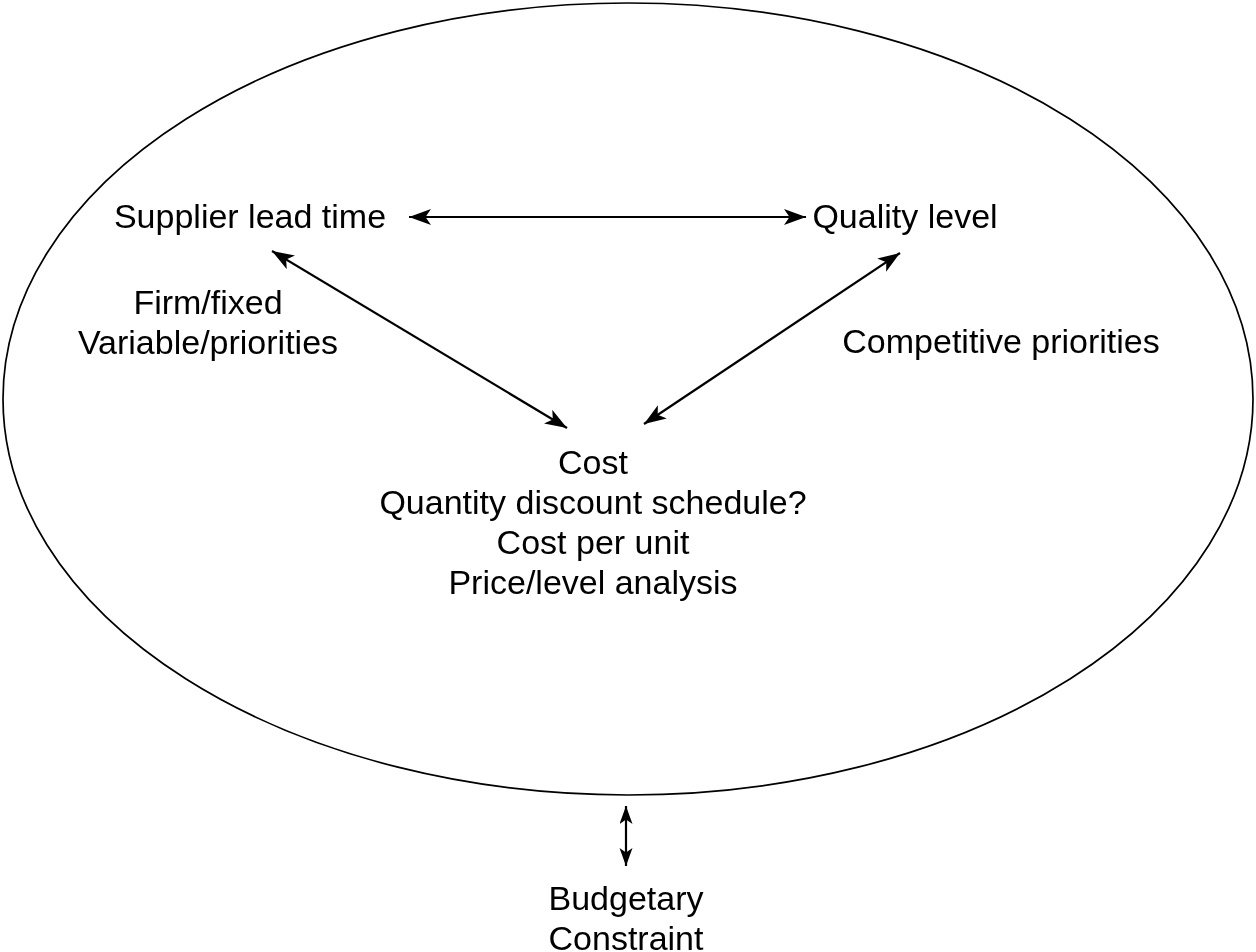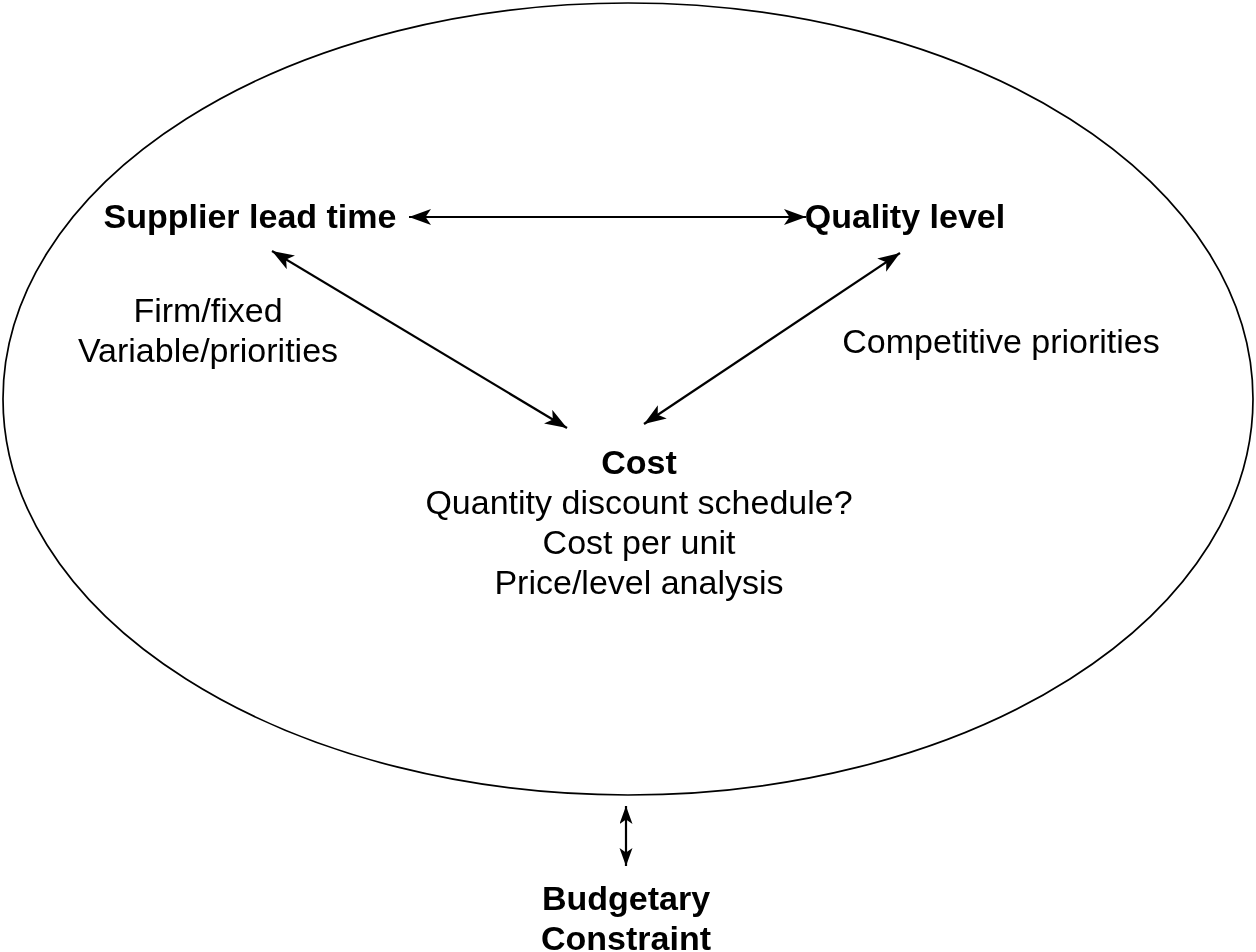--- a/index.html
+++ b/index.html
@@ -25,21 +25,21 @@
   }
   .label {
     position: absolute;
     transform: translateX(-50%);
     white-space: nowrap;
     text-align: center;
     font-size: 34px;
     line-height: 40px;
     color: #000000;
   }
-  .bold { font-weight: 700; }
+  .bold { font-weight: 400; }
 </style>
 </head>
 <body>
 
 <div class="stage">
 
   <svg class="diagram-svg" viewBox="0 0 1256 952">
     <defs>
       <marker id="ah" markerUnits="userSpaceOnUse" markerWidth="26" markerHeight="20" refX="22" refY="8" orient="auto-start-reverse">
         <path d="M0,0 L22,8 L0,16 L5.5,8 Z" fill="#000000"></path>
@@ -57,30 +57,30 @@
 
     <line x1="900" y1="253" x2="644" y2="424" stroke="#000000" stroke-width="2.2" marker-start="url(#ah)" marker-end="url(#ah)"></line>
 
     <line x1="626" y1="806" x2="626" y2="866" stroke="#000000" stroke-width="2.2" marker-start="url(#ah-small)" marker-end="url(#ah-small)"></line>
   </svg>
 
   <div class="label bold" style="left:250px; top:196px;">Supplier lead time</div>
 
   <div class="label bold" style="left:905px; top:196px;">Quality level</div>
 
-  <div class="label" style="left:208px; top:290px;">
+  <div class="label" style="left:208px; top:282px;">
     <div>Firm/fixed</div>
     <div>Variable/priorities</div>
   </div>
 
   <div class="label" style="left:1001px; top:321px;">
     <div>Competitive priorities</div>
   </div>
 
-  <div class="label" style="left:593px; top:442px;margin-left:46px;">
+  <div class="label" style="left:593px; top:442px;">
     <div class="bold">Cost</div>
     <div>Quantity discount schedule?</div>
     <div>Cost per unit</div>
     <div>Price/level analysis</div>
   </div>
 
   <div class="label bold" style="left:626px; top:878px;">
     <div>Budgetary</div>
     <div>Constraint</div>
   </div>

